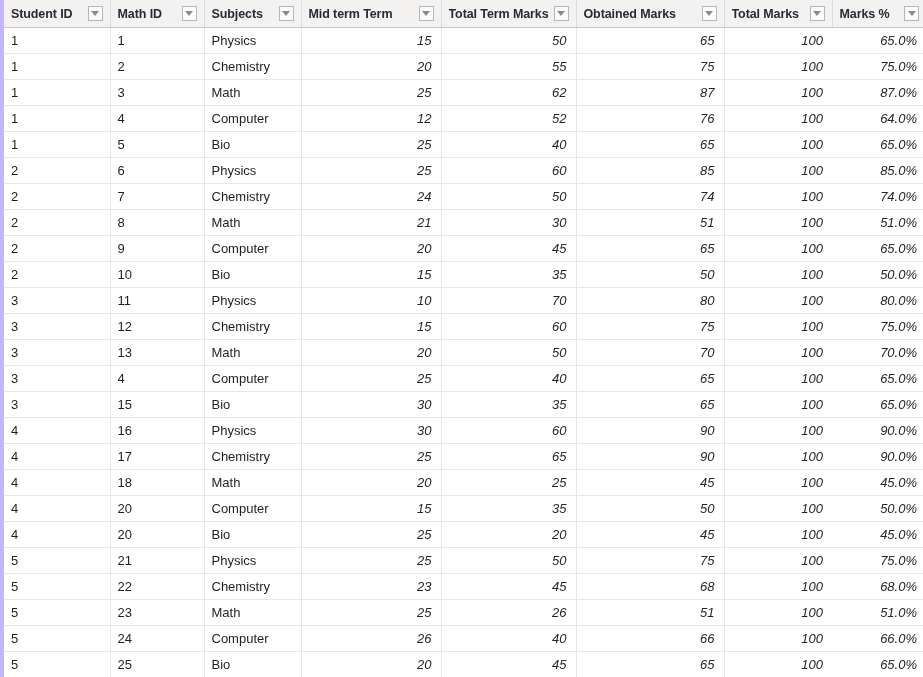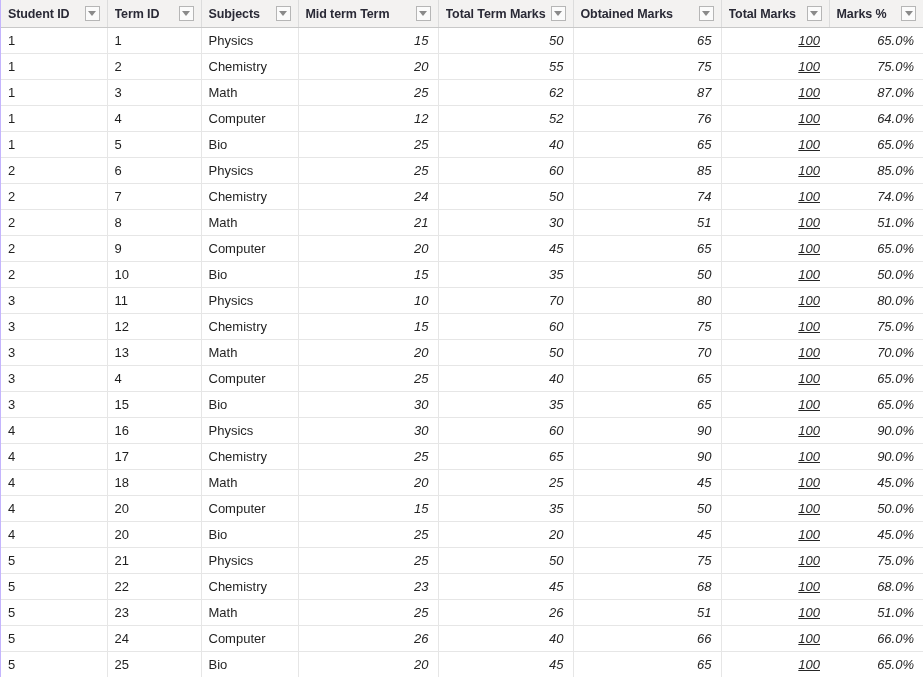--- a/index.html
+++ b/index.html
@@ -12,21 +12,21 @@
     height: 677px;
     overflow: hidden;
     font-family: "Liberation Sans", sans-serif;
     -webkit-font-smoothing: antialiased;
   }
 
   .grid {
     width: 923px;
     height: 677px;
     box-sizing: border-box;
-    border-left: 1px solid #c4b5fd;
+    border-left: 4px solid #c4b5fd;
     background: #ffffff;
     position: relative;
   }
 
   table.data-table {
     border-collapse: collapse;
     table-layout: fixed;
     width: 922px;
     font-size: 13px;
   }
@@ -109,21 +109,20 @@
     text-align: right;
     font-style: italic;
     color: #262626;
     padding-right: 9px;
   }
   td.txt {
     text-align: left;
   }
   td.no-right-border {
     border-right: none;
-    text-decoration: underline;
   }
   td.last-col {
     border-right: none;
   }
 </style>
 </head>
 <body>
 
 <div class="grid">
   <table class="data-table">
@@ -142,21 +141,21 @@
           <th>
             <div class="th-inner">
               <span class="th-label">Student ID</span>
               <span class="filter-btn">
                 <span class="caret"></span>
               </span>
             </div>
           </th>
           <th>
             <div class="th-inner">
-              <span class="th-label">Term ID</span>
+              <span class="th-label">Math ID</span>
               <span class="filter-btn">
                 <span class="caret"></span>
               </span>
             </div>
           </th>
           <th>
             <div class="th-inner">
               <span class="th-label">Subjects</span>
               <span class="filter-btn">
                 <span class="caret"></span>

